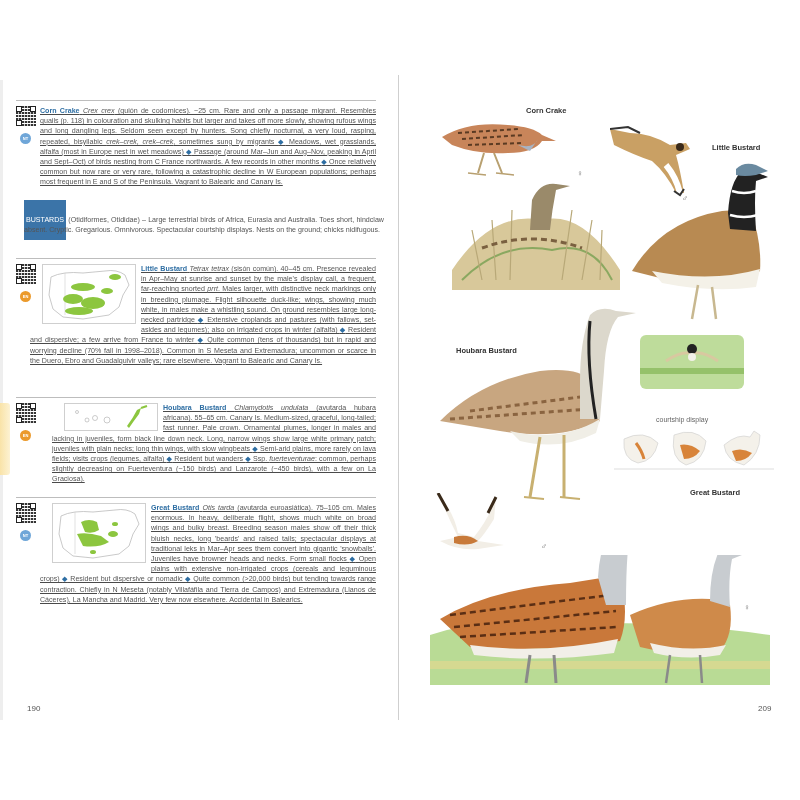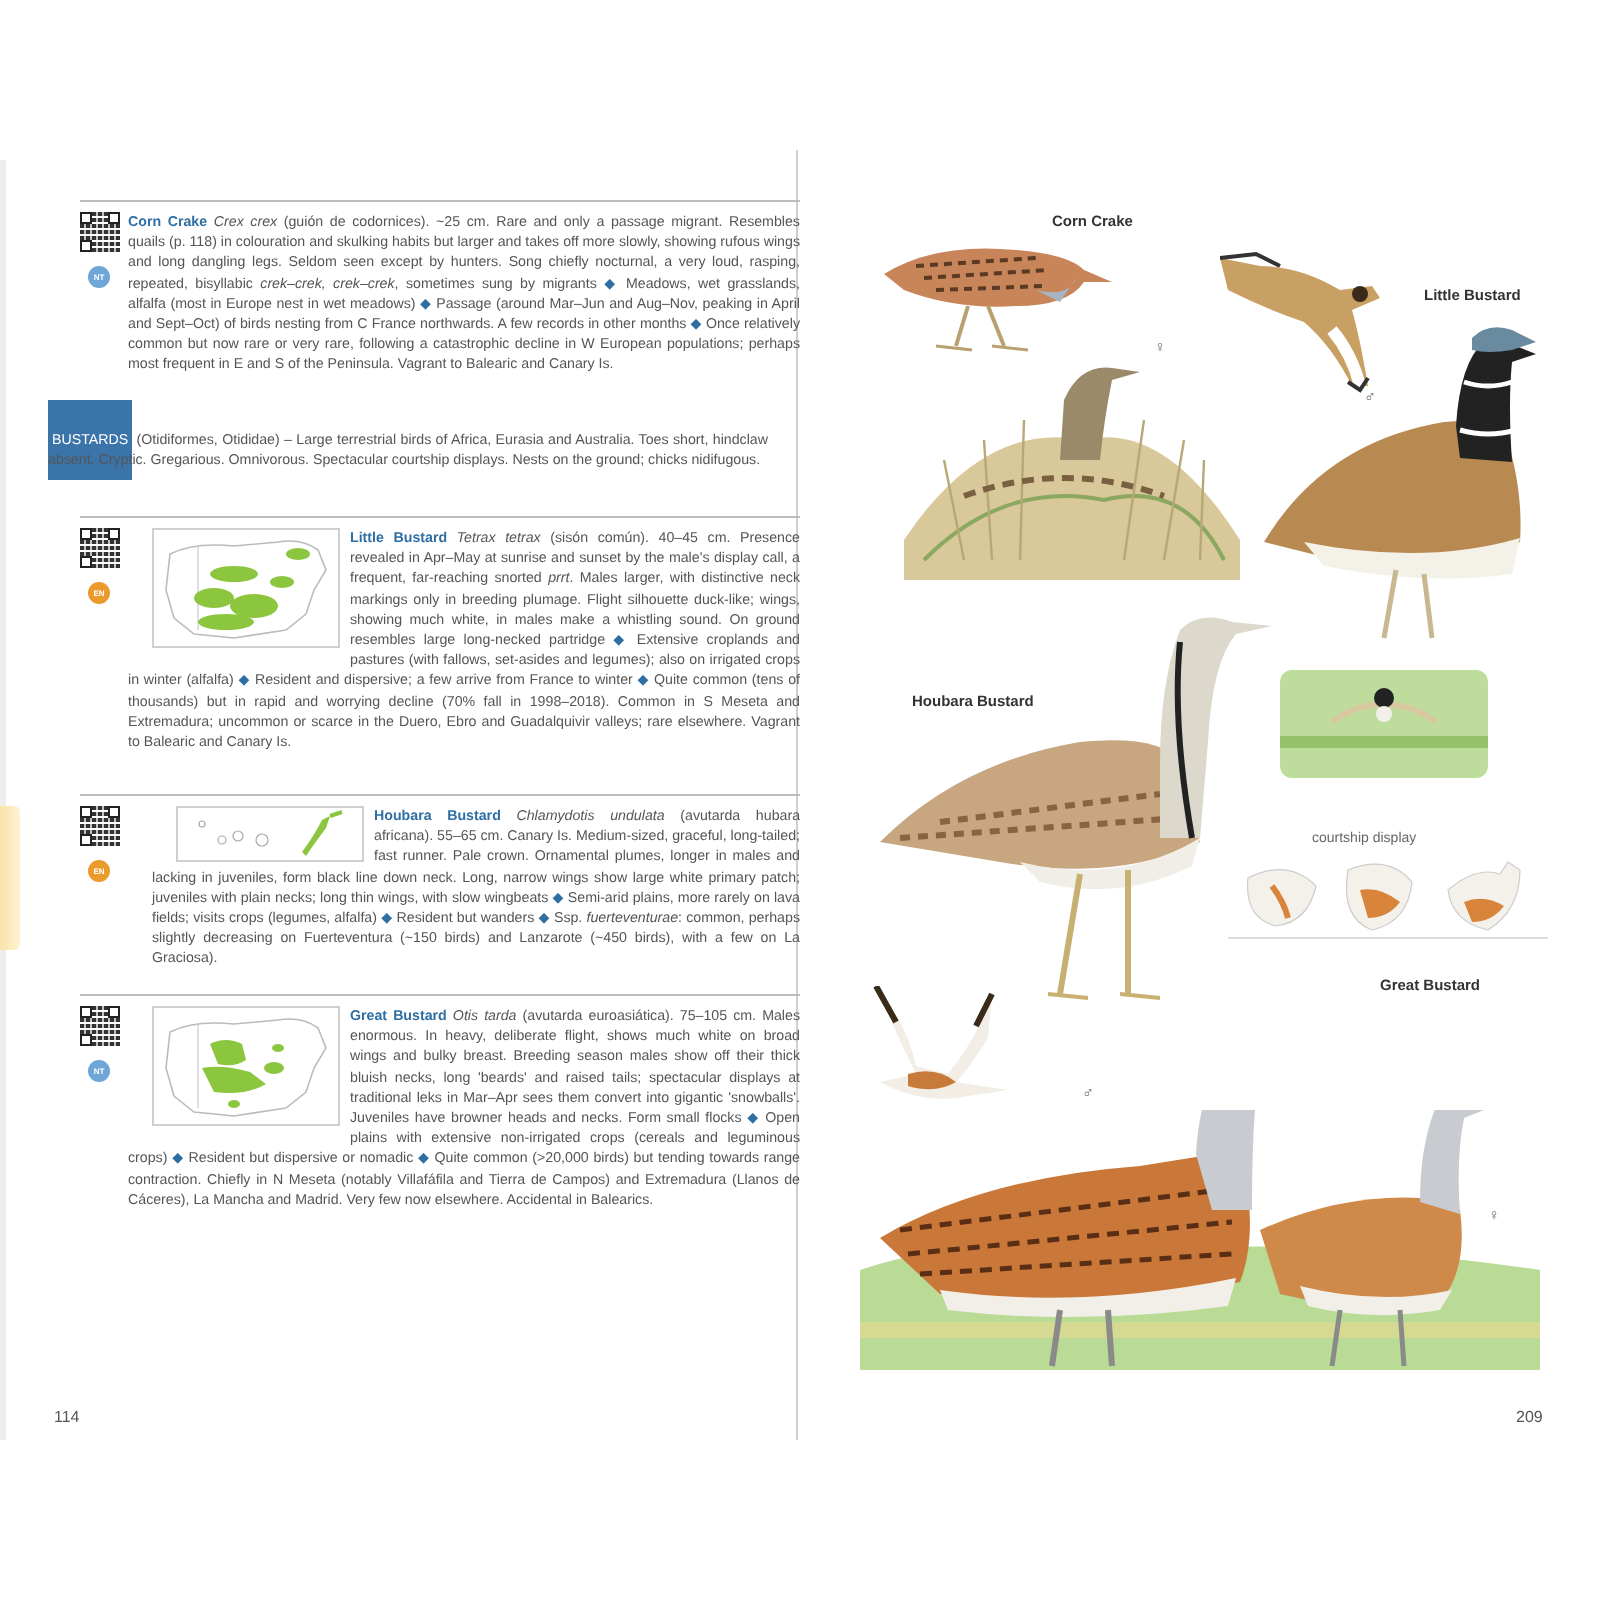--- a/index.html
+++ b/index.html
@@ -8,21 +8,21 @@
 
   .spread { position: absolute; left: 0; top: 0; width: 800px; height: 800px; background: #fff; }
   .page-left { position: absolute; left: 0; top: 75px; width: 398px; height: 650px; }
   .page-right { position: absolute; left: 400px; top: 75px; width: 400px; height: 650px; }
   .gutter { position: absolute; left: 398px; top: 75px; width: 1px; height: 645px; background: #cfcfcf; }
   .outer-edge { position: absolute; left: 0; top: 80px; width: 3px; height: 640px; background: #eeeeee; }
 
   .thumb-tab { position: absolute; left: 0; top: 403px; width: 10px; height: 72px;
     background: linear-gradient(90deg, #f9e3a8, #fdf2d2); border-radius: 0 3px 3px 0; }
 
-  .entry { position: absolute; left: 40px; width: 360px; }
+  .entry { position: absolute; left: 16px; width: 360px; text-decoration: underline; }
   .entry .rule { height: 1px; background: #bdbdbd; margin-bottom: 5px; }
   .entry .side { position: absolute; left: 0; width: 22px; }
   .qr { width: 20px; height: 20px; background:
       repeating-linear-gradient(0deg, #333 0 2px, #fff 2px 3px),
       #333; position: relative; overflow: hidden; }
   .qr::before { content: ""; position: absolute; inset: 0;
     background: repeating-linear-gradient(90deg, transparent 0 2px, #fff 2px 3px); opacity: .7; }
   .qr .c { position: absolute; width: 6px; height: 6px; border: 1.5px solid #222; background: #fff; z-index: 2; }
   .qr .c.tl { left: 0; top: 0; } .qr .c.tr { right: 0; top: 0; } .qr .c.bl { left: 0; bottom: 0; }
   .badge { width: 11px; height: 11px; border-radius: 50%; margin: 7px 0 0 4px; font-size: 4px;
@@ -83,21 +83,21 @@
     <div class="entry" style="top:183px;">
       <div class="rule"></div>
       <div class="side" style="top:6px;">
         <div class="qr">
             <span class="c tl"></span>
             <span class="c tr"></span>
             <span class="c bl"></span>
           </div>
         <div class="badge en">EN</div>
       </div>
-      <div class="text" style="margin-left:24px;">
+      <div class="text" style="margin-left:14px;">
         <div class="map" style="height:60px;">
           <svg width="94" height="58" viewBox="0 0 94 58">
             <path d="M8 12 Q20 6 40 8 L62 6 Q74 4 82 10 L86 20 L80 30 L76 42 L66 50 L40 54 L20 52 L10 44 L6 30 Z" fill="none" stroke="#bbb" stroke-width="0.8"></path>
             <path d="M22 8 L22 50" stroke="#ccc" stroke-width="0.6"></path>
             <ellipse cx="40" cy="22" rx="12" ry="4" fill="#8cc63f"></ellipse>
             <ellipse cx="30" cy="34" rx="10" ry="5" fill="#8cc63f"></ellipse>
             <ellipse cx="50" cy="38" rx="12" ry="6" fill="#8cc63f"></ellipse>
             <ellipse cx="36" cy="46" rx="14" ry="4" fill="#8cc63f"></ellipse>
             <ellipse cx="64" cy="26" rx="6" ry="3" fill="#8cc63f"></ellipse>
             <ellipse cx="72" cy="12" rx="6" ry="3" fill="#8cc63f"></ellipse>
@@ -154,21 +154,21 @@
             <ellipse cx="60" cy="30" rx="5" ry="3" fill="#8cc63f"></ellipse>
             <ellipse cx="62" cy="20" rx="3" ry="2" fill="#8cc63f"></ellipse>
             <ellipse cx="40" cy="48" rx="3" ry="2" fill="#8cc63f"></ellipse>
           </svg>
         </div>
         <span class="name">Great Bustard</span>
         <span class="sci">Otis tarda</span><span> (avutarda euroasiática). 75–105 cm. Males enormous. In heavy, deliberate flight, shows much white on broad wings and bulky breast. Breeding season males show off their thick bluish necks, long 'beards' and raised tails; spectacular displays at traditional leks in Mar–Apr sees them convert into gigantic 'snowballs'. Juveniles have browner heads and necks. Form small flocks </span><span class="bul">◆</span><span> Open plains with extensive non-irrigated crops (cereals and leguminous crops) </span><span class="bul">◆</span><span> Resident but dispersive or nomadic </span><span class="bul">◆</span><span> Quite common (&gt;20,000 birds) but tending towards range contraction. Chiefly in N Meseta (notably Villafáfila and Tierra de Campos) and Extremadura (Llanos de Cáceres), La Mancha and Madrid. Very few now elsewhere. Accidental in Balearics.</span>
       </div>
     </div>
 
-    <div class="page-num" style="left:27px; top:629px;">114</div>
+    <div class="page-num" style="left:27px; top:629px;">190</div>
   </div>
 
   <div class="page-right">
 
     <div class="illus-label" style="left:126px; top:31px;">Corn Crake</div>
     <svg class="art" style="left:38px; top:40px;" width="120" height="62" viewBox="0 0 120 62">
       <path d="M4 22 Q30 6 70 10 Q96 12 104 20 L118 26 L104 26 Q96 38 70 38 Q40 40 14 30 Z" fill="#c8855a"></path>
       <path d="M20 18 L80 14 M24 24 L86 20 M30 30 L84 28" stroke="#5a3a22" stroke-width="2" stroke-dasharray="4 3"></path>
       <path d="M80 30 Q96 34 100 24 L92 36 Z" fill="#a8b4c4"></path>
       <path d="M46 38 L40 58 M56 38 L64 58" stroke="#b8a070" stroke-width="2"></path>

